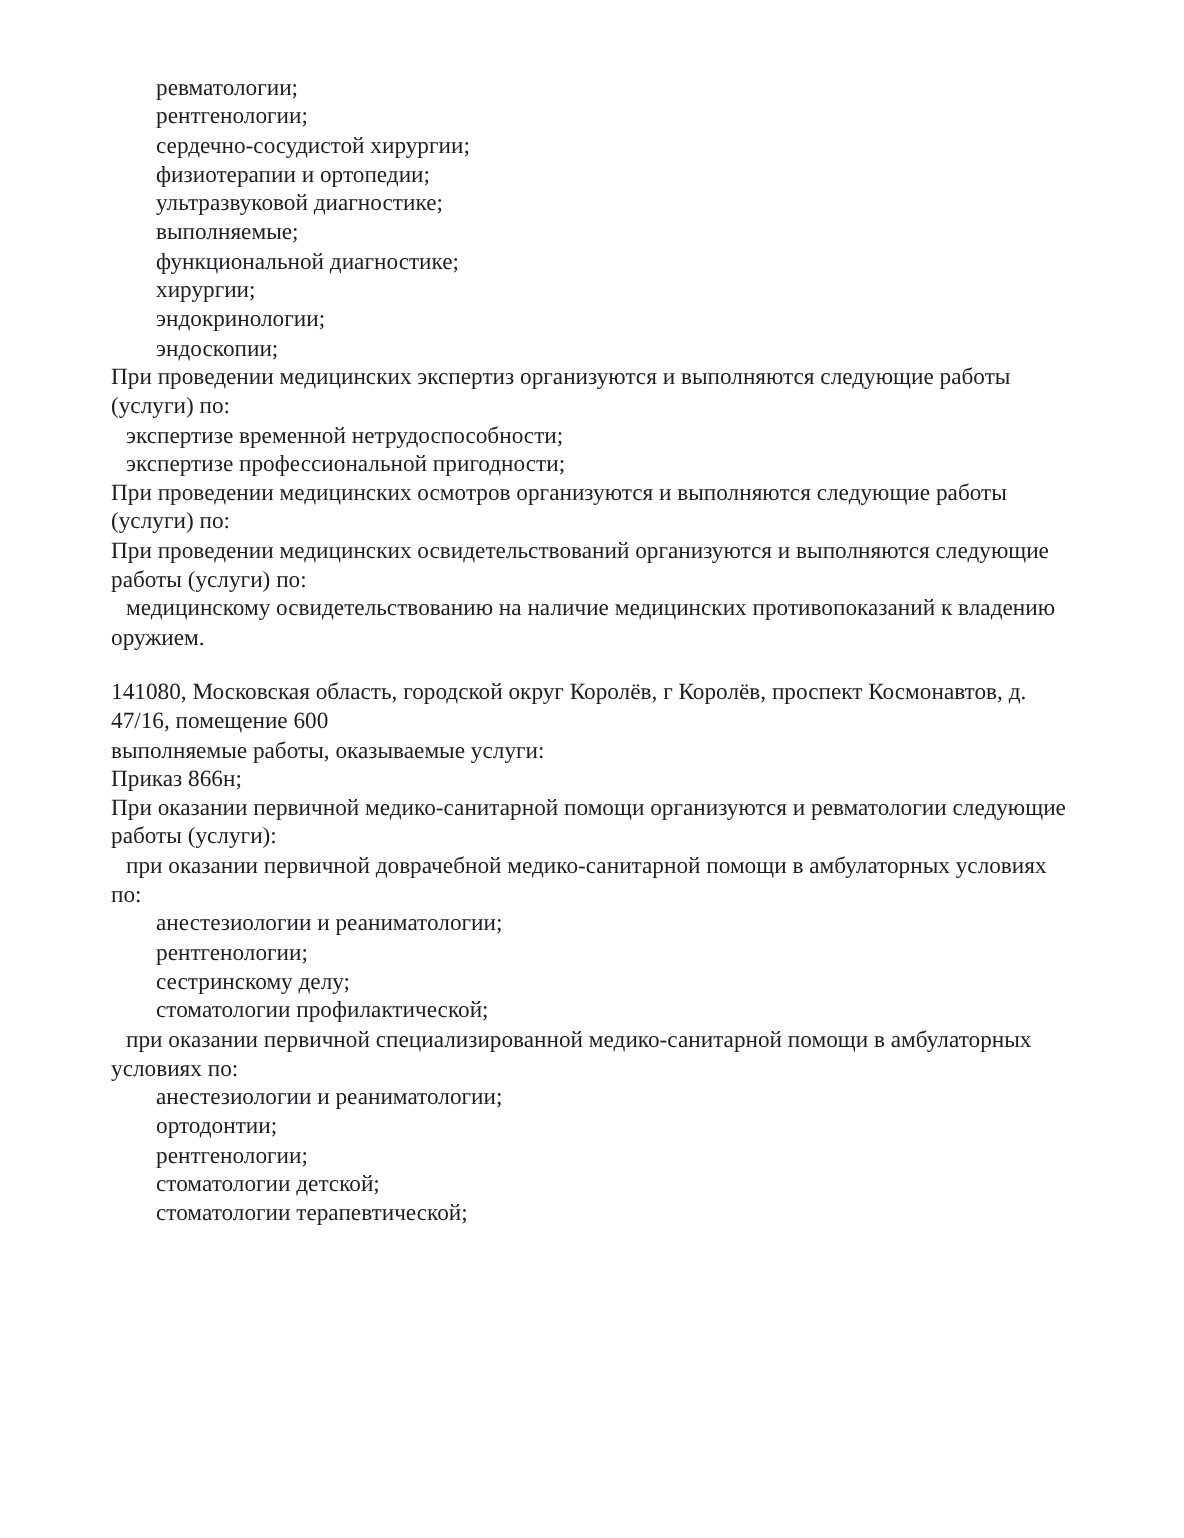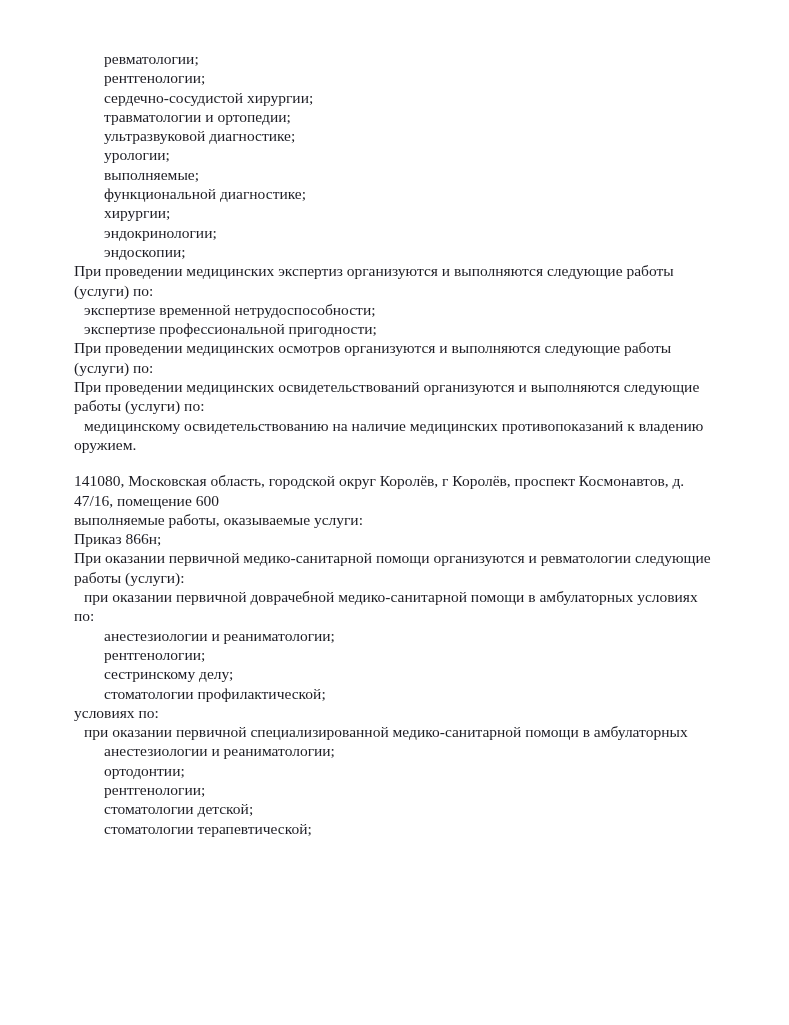--- a/index.html
+++ b/index.html
@@ -34,23 +34,22 @@
   .spacer { height: 17px; }
 </style>
 </head>
 <body>
 
 <div class="page">
   <div class="doc" id="doc">
       <div class="line ind-2">ревматологии;</div>
       <div class="line ind-2">рентгенологии;</div>
       <div class="line ind-2">сердечно-сосудистой хирургии;</div>
-      <div class="line ind-2">травматологии и ортопедии;</div>
+      <div class="line ind-2">физиотерапии и ортопедии;</div>
       <div class="line ind-2">ультразвуковой диагностике;</div>
-      <div class="line ind-2">урологии;</div>
       <div class="line ind-2">выполняемые;</div>
       <div class="line ind-2">функциональной диагностике;</div>
       <div class="line ind-2">хирургии;</div>
       <div class="line ind-2">эндокринологии;</div>
       <div class="line ind-2">эндоскопии;</div>
       <div class="line ind-0">При проведении медицинских экспертиз организуются и выполняются следующие работы</div>
       <div class="line ind-0">(услуги) по:</div>
       <div class="line ind-1">экспертизе временной нетрудоспособности;</div>
       <div class="line ind-1">экспертизе профессиональной пригодности;</div>
       <div class="line ind-0">При проведении медицинских осмотров организуются и выполняются следующие работы</div>
@@ -65,21 +64,21 @@
       <div class="line ind-0">выполняемые работы, оказываемые услуги:</div>
       <div class="line ind-0">Приказ 866н;</div>
       <div class="line ind-0">При оказании первичной медико-санитарной помощи организуются и ревматологии следующие</div>
       <div class="line ind-0">работы (услуги):</div>
       <div class="line ind-1">при оказании первичной доврачебной медико-санитарной помощи в амбулаторных условиях</div>
       <div class="line ind-0">по:</div>
       <div class="line ind-2">анестезиологии и реаниматологии;</div>
       <div class="line ind-2">рентгенологии;</div>
       <div class="line ind-2">сестринскому делу;</div>
       <div class="line ind-2">стоматологии профилактической;</div>
+      <div class="line ind-1">при оказании первичной специализированной медико-санитарной помощи в амбулаторных</div>
       <div class="line ind-0">условиях по:</div>
-      <div class="line ind-1">при оказании первичной специализированной медико-санитарной помощи в амбулаторных</div>
       <div class="line ind-2">анестезиологии и реаниматологии;</div>
       <div class="line ind-2">ортодонтии;</div>
       <div class="line ind-2">рентгенологии;</div>
       <div class="line ind-2">стоматологии детской;</div>
       <div class="line ind-2">стоматологии терапевтической;</div>
     </div>
 </div>
 
 </body></html>

